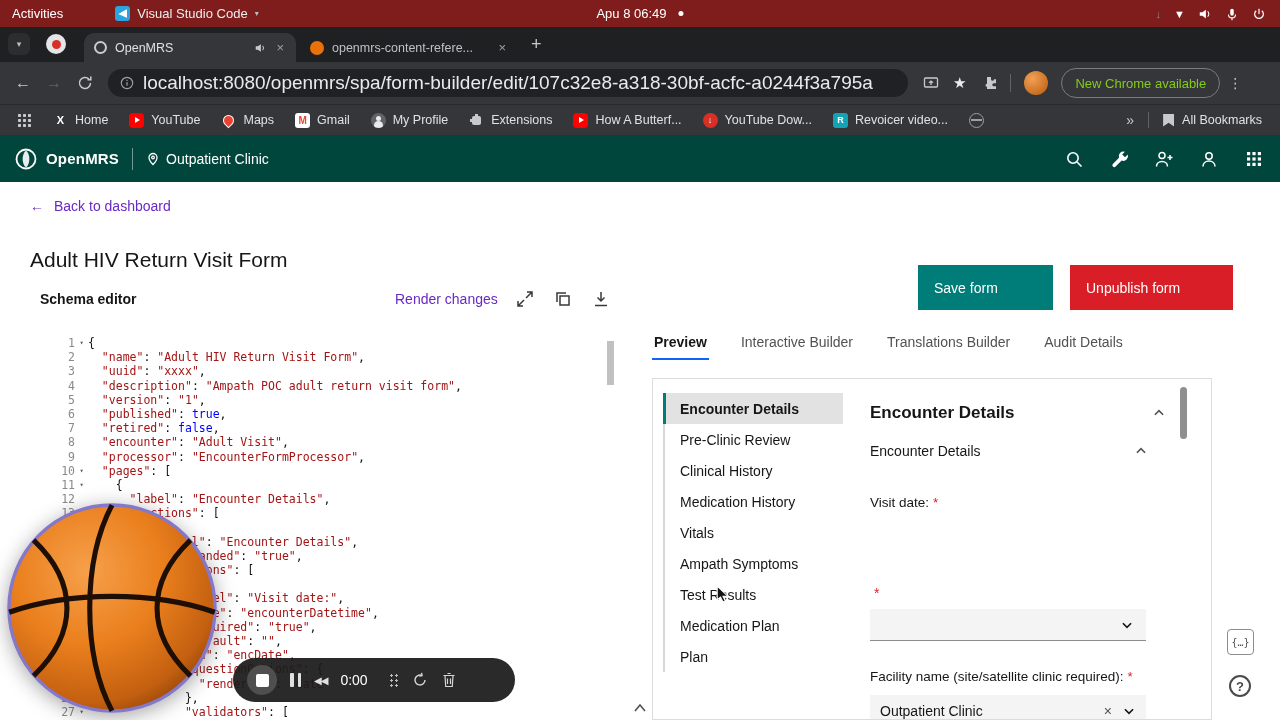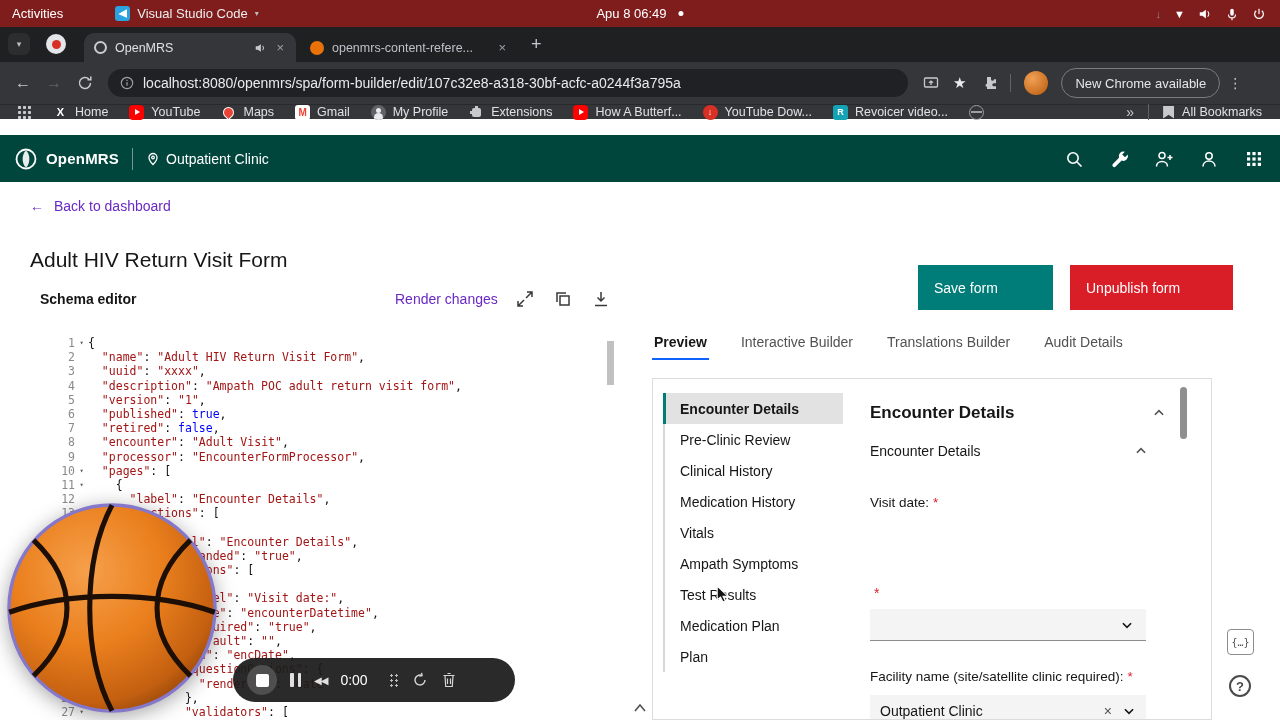--- a/index.html
+++ b/index.html
@@ -43,29 +43,29 @@
   .cr-newtab{position:absolute;left:531px;top:7px;font-size:18px;color:#c7cacd;cursor:pointer}
 
   
   .cr-toolbar{position:absolute;left:0;top:62px;width:1280px;height:42px;background:#35363a;display:flex;align-items:center}
   .nav-i{color:#c7cacd;font-size:16px;margin-left:15px;display:flex;align-items:center;cursor:pointer}
   .nav-i.dim{color:#5f6368}
   .nav-i svg{width:16px;height:16px;display:block}
   .omni{margin-left:15px;width:800px;height:28px;background:#202124;border-radius:14px;display:flex;align-items:center;padding:0 12px;gap:9px;cursor:text}
   .info-i{display:flex}
   .info-i svg{width:14px;height:14px}
-  .url-text{color:#e8eaed;font-size:14px;white-space:nowrap;overflow:hidden}
+  .url-text{color:#e8eaed;font-size:19px;white-space:nowrap;overflow:hidden}
   .star-i{color:#e8eaed;font-size:15px;margin-left:14px;cursor:pointer}
   .tb-sep{width:1px;height:18px;background:#5f6368;margin-left:13px}
   .avatar{width:24px;height:24px;border-radius:50%;margin-left:13px;background:radial-gradient(circle at 35% 32%,#f2a055,#b85a0b);cursor:pointer}
-  .chip{margin-left:13px;height:30px;border:1px solid #777c81;border-radius:15px;display:flex;align-items:center;padding:0 13px;color:#e5e5e5;font-size:13px;white-space:nowrap;cursor:pointer}
+  .chip{margin-left:13px;height:30px;border:1px solid #777c81;border-radius:15px;display:flex;align-items:center;padding:0 13px;color:#84cc16;font-size:13px;white-space:nowrap;cursor:pointer}
   .kebab{color:#c7cacd;font-size:14px;margin:0 10px 0 8px;cursor:pointer}
 
   
-  .cr-bookmarks{position:absolute;left:0;top:104px;width:1280px;height:15px;background:#35363a;border-top:1px solid #28292c;display:flex;align-items:center;font-size:12.5px;color:#dfe1e5}
+  .cr-bookmarks{position:absolute;left:0;top:104px;width:1280px;height:31px;background:#35363a;border-top:1px solid #28292c;display:flex;align-items:center;font-size:12.5px;color:#dfe1e5}
   .bi-grid{width:14px;height:14px;margin-left:17px;background-image:radial-gradient(#c7cacd 1.4px,transparent 1.5px);background-size:5px 5px;cursor:pointer}
   .bm-list{display:flex;align-items:center;gap:21px;margin-left:22px}
   .bm{display:flex;align-items:center;gap:7px;cursor:pointer;white-space:nowrap}
   .bi{width:15px;height:15px;display:inline-flex;align-items:center;justify-content:center;flex:none;position:relative}
   .bi[data-icon="x"]::after{content:"X";color:#fff;font-weight:700;font-size:11px}
   .bi[data-icon="youtube"]{background:#f00;border-radius:4px}
   .bi[data-icon="youtube"]::after{content:"";border-left:5px solid #fff;border-top:3px solid transparent;border-bottom:3px solid transparent;margin-left:1px}
   .bi[data-icon="maps"]::after{content:"";width:9px;height:9px;background:#ea4335;border-radius:50% 50% 50% 0;transform:rotate(-45deg);border:1px solid #fff}
   .bi[data-icon="gmail"]{background:#fff;border-radius:3px}
   .bi[data-icon="gmail"]::after{content:"M";color:#ea4335;font-weight:700;font-size:10px}

